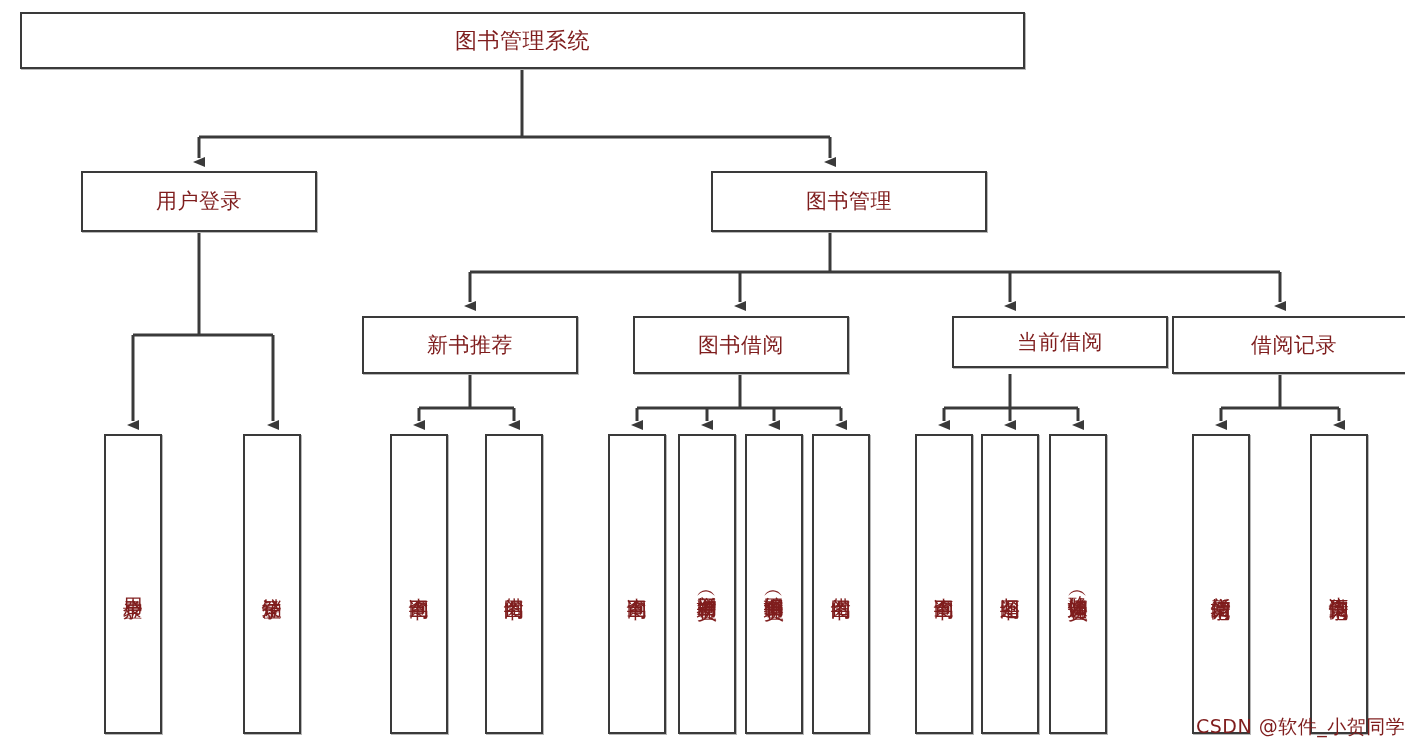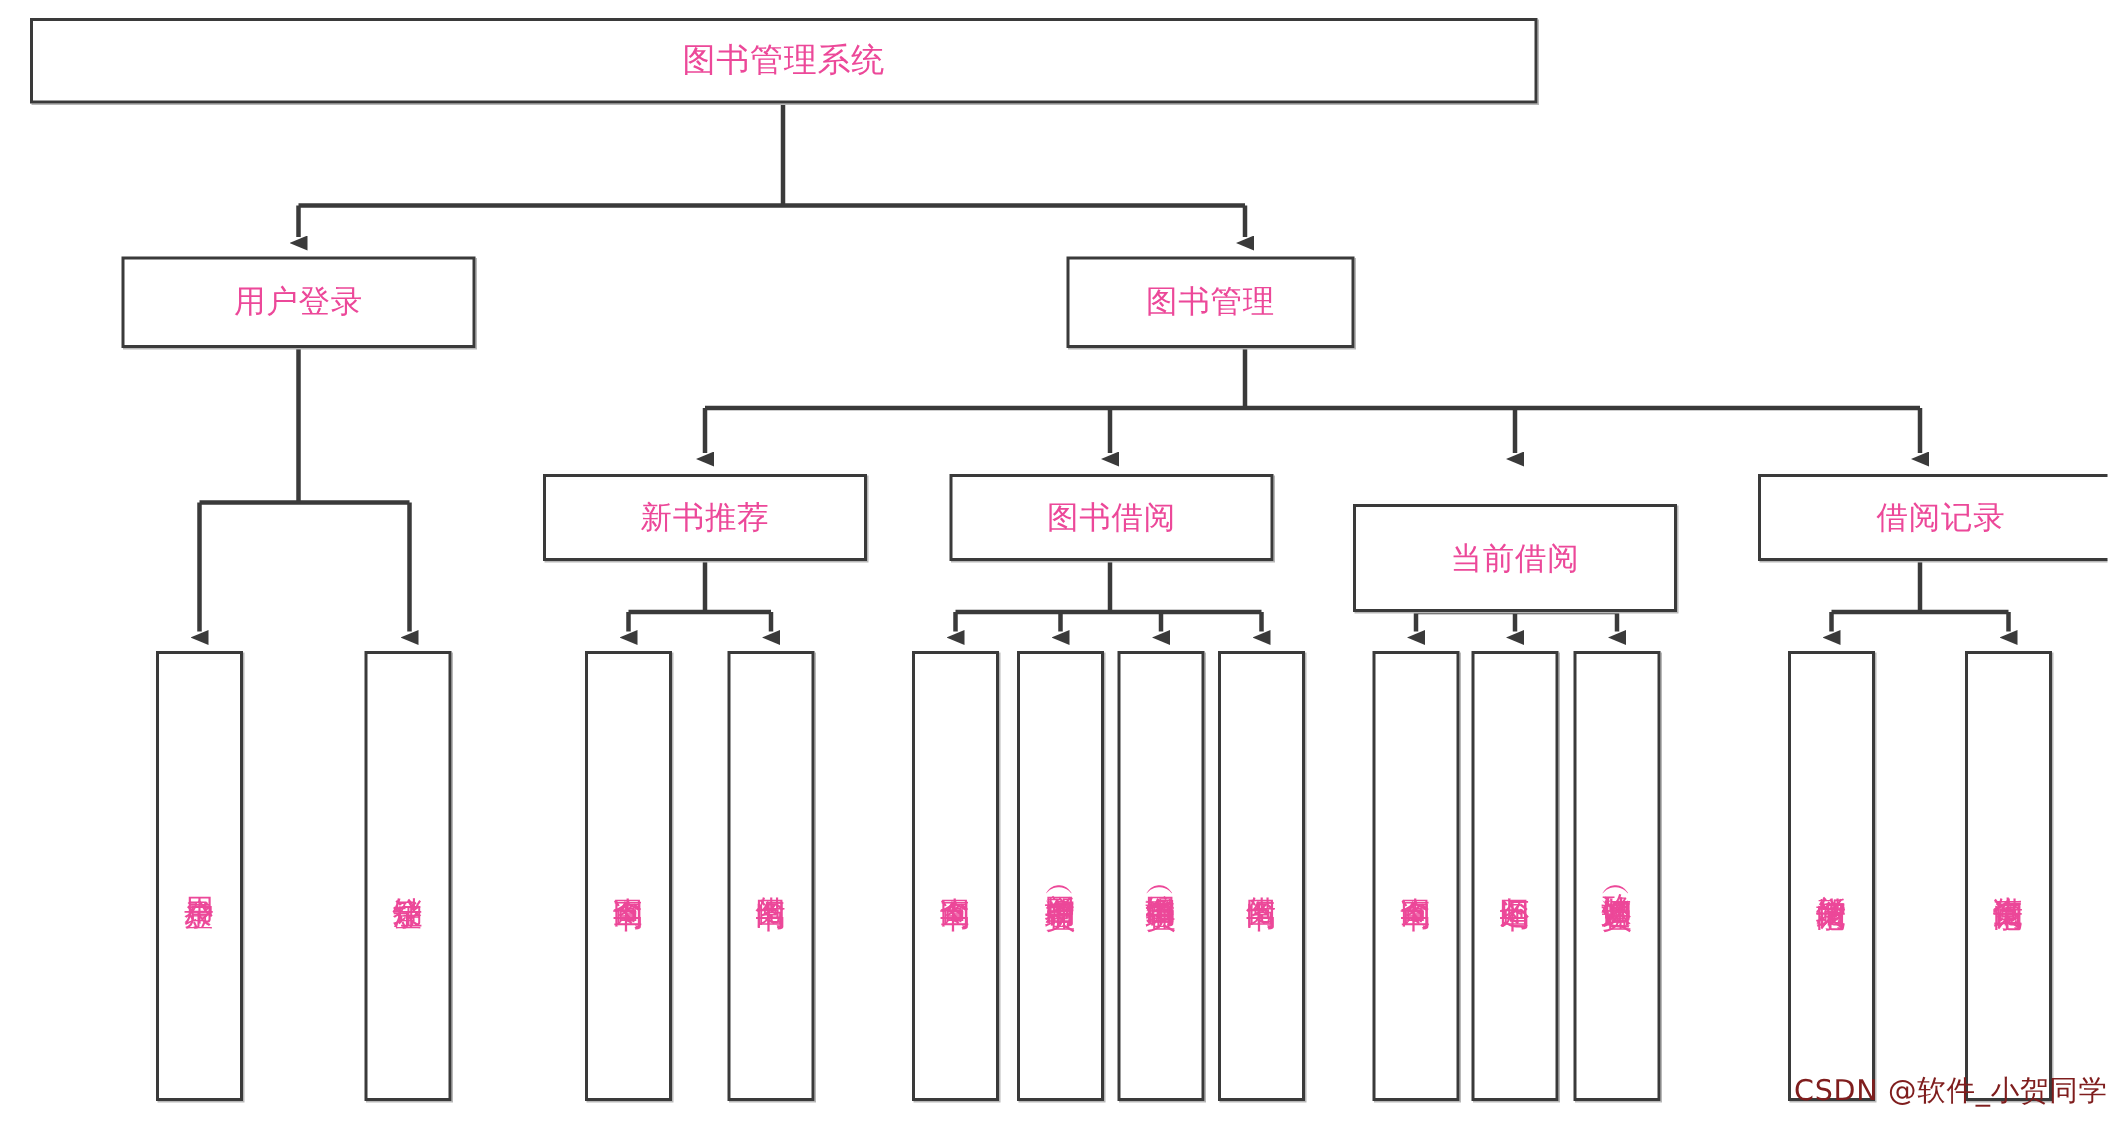--- a/index.html
+++ b/index.html
@@ -30,21 +30,21 @@
     position: absolute;
     box-sizing: border-box;
     background: #ffffff;
     border: 2px solid #3a3a3a;
     box-shadow: 1px 1px 0 0 #b8b8b8;
     display: flex;
     align-items: center;
     justify-content: center;
   }
   .node-label {
-    color: #ec4899;
+    color: #7f1d1d;
     font-size: 21px;
     line-height: 1.26;
     white-space: nowrap;
     letter-spacing: 0.5px;
     text-align: right;
   }
   .node-box.leaf .node-label {
     writing-mode: vertical-rl;
     text-orientation: upright;
     font-size: 20px;
@@ -131,31 +131,31 @@
     </g>
   </svg>
 
   <div class="node-box root" style="left:20px; top:12px; width:1005px; height:57px;">
     <span class="node-label">图书管理系统</span>
   </div>
 
   <div class="node-box" style="left:81px; top:171px; width:236px; height:61px;">
     <span class="node-label">用户登录</span>
   </div>
-  <div class="node-box" style="left:711px; top:171px; width:192px; height:61px;">
+  <div class="node-box" style="left:711px; top:171px; width:276px; height:61px;">
     <span class="node-label">图书管理</span>
   </div>
 
   <div class="node-box" style="left:362px; top:316px; width:216px; height:58px;">
     <span class="node-label">新书推荐</span>
   </div>
   <div class="node-box" style="left:633px; top:316px; width:216px; height:58px;">
     <span class="node-label">图书借阅</span>
   </div>
-  <div class="node-box" style="left:902px; top:316px; width:216px; height:72px;margin-top:20px;">
+  <div class="node-box" style="left:952px; top:316px; width:216px; height:52px;">
     <span class="node-label">当前借阅</span>
   </div>
   <div class="node-box" style="left:1172px; top:316px; width:244px; height:58px;">
     <span class="node-label">借阅记录</span>
   </div>
 
   <div class="node-box leaf" style="left:104px; top:434px; width:58px; height:300px;">
     <span class="node-label">用户登录</span>
   </div>
   <div class="node-box leaf" style="left:243px; top:434px; width:58px; height:300px;">

